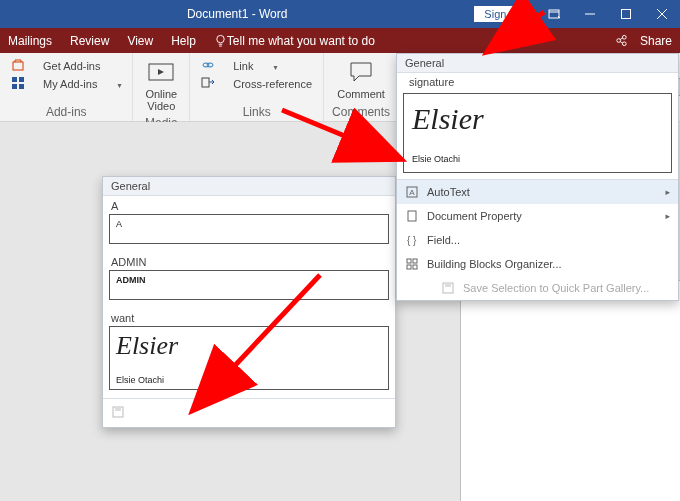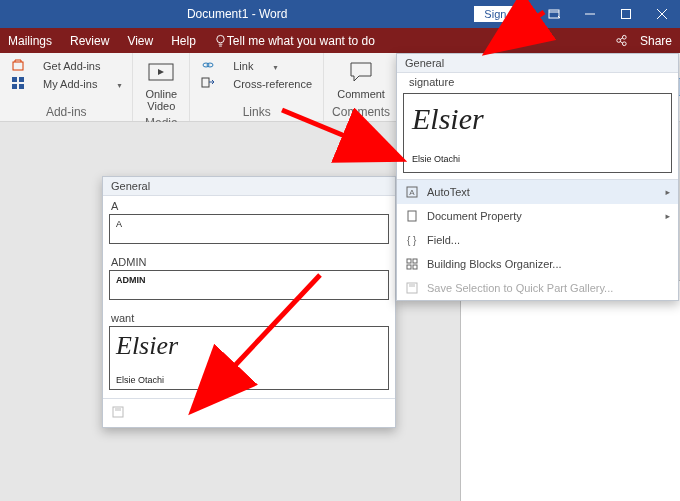--- a/index.html
+++ b/index.html
@@ -33,21 +33,21 @@
   
   .qp-panel { position: absolute; left: 396px; top: 53px; width: 283px; background: #fff; border: 1px solid #c0c7d1; box-shadow: 0 4px 10px rgba(0,0,0,.25); z-index: 30; }
   .qp-panel .hdr-g { background: #eef2f7; color: #444; padding: 3px 8px; font-size: 11px; border-bottom: 1px solid #d9dee6; }
   .qp-panel .entry-label { padding: 3px 12px; font-size: 11px; color: #444; }
   .qp-panel .preview { margin: 2px 6px 6px 6px; border: 1px solid #555; padding: 8px; background: #fff; }
   .preview .script { font-family: "Brush Script MT","Segoe Script",cursive; font-size: 30px; color: #222; font-style: italic; }
   .preview .small { font-size: 9px; margin-top: 18px; color: #222; }
   .qp-menu { border-top: 1px solid #d9dee6; }
   .qp-menu .mi { display: flex; align-items: center; gap: 8px; padding: 5px 8px; font-size: 11px; color: #444; cursor: pointer; }
   .qp-menu .mi.hl { background: #e6eef8; }
-  .qp-menu .mi.dis { color: #a9a9a9; cursor: default; }
+  .qp-menu .mi.dis { color: #a9a9a9; cursor: default; margin-left: 36px; }
   .mi .rarrow { margin-left: auto; font-size: 9px; color: #666; }
   .mi .micon { width: 14px; height: 14px; display: inline-block; }
 
   
   .at-panel { position: absolute; left: 102px; top: 176px; width: 294px; background: #fff; border: 1px solid #c0c7d1; box-shadow: 0 4px 10px rgba(0,0,0,.25); z-index: 25; }
   .at-panel .hdr-g { background: #eef2f7; color: #444; padding: 3px 8px; font-size: 11px; border-bottom: 1px solid #d9dee6; }
   .at-panel .entry-label { padding: 4px 8px 2px 8px; font-size: 11px; color: #444; }
   .at-panel .box { margin: 0 6px 8px 6px; border: 1px solid #555; padding: 4px 6px; background: #fff; min-height: 30px; font-size: 9px; color: #222; }
   .at-panel .box .script { font-family: "Brush Script MT","Segoe Script",cursive; font-size: 26px; color: #222; font-style: italic; }
   .at-panel .box .small { font-size: 9px; margin-top: 14px; color: #222; }

